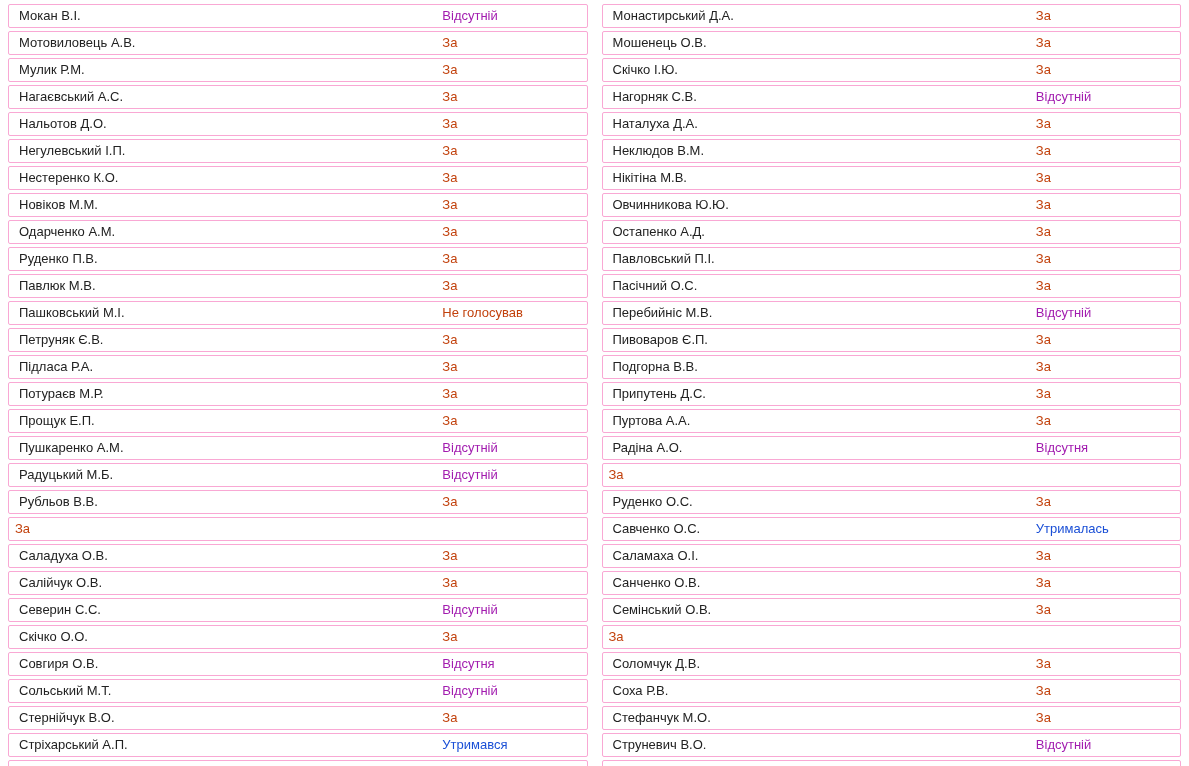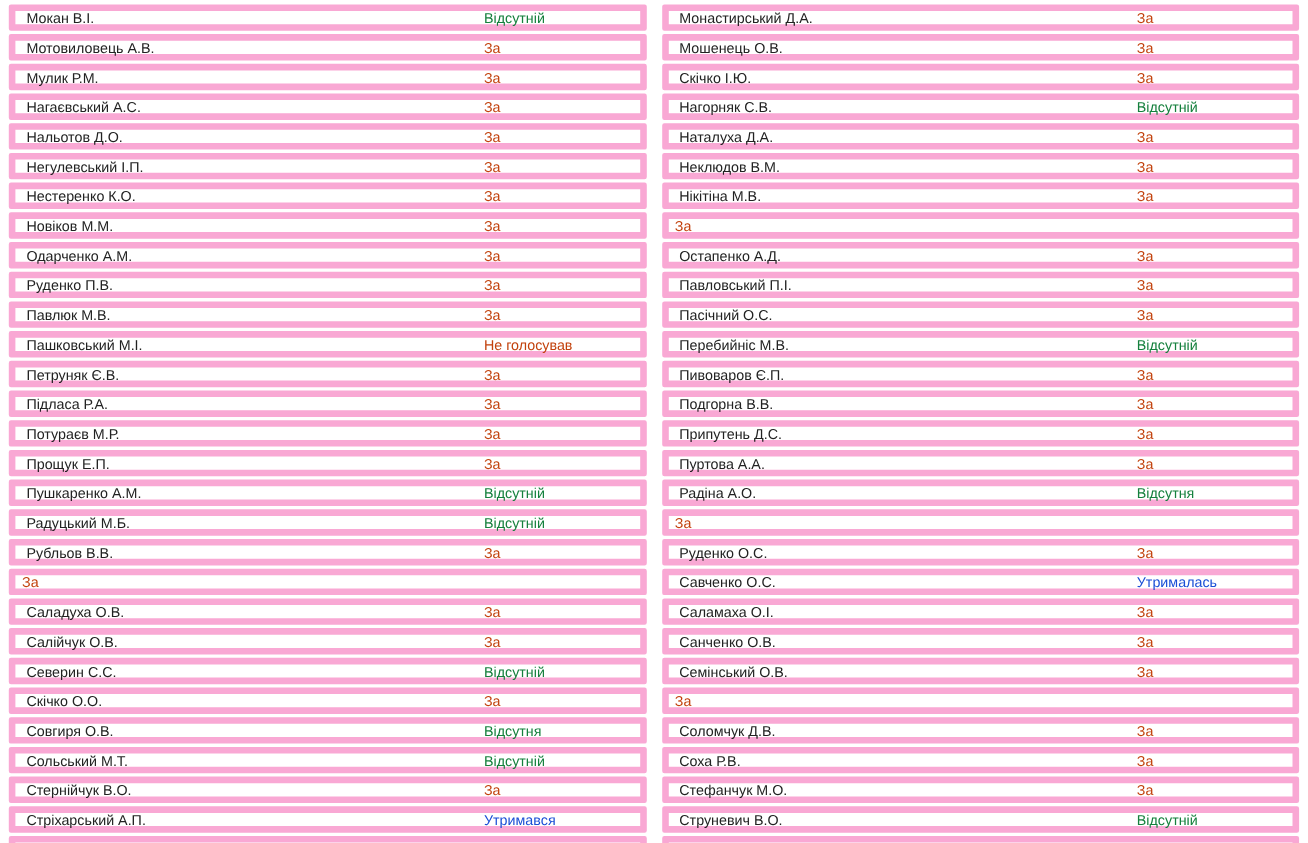--- a/index.html
+++ b/index.html
@@ -13,41 +13,41 @@
   }
   .columns {
     display: flex;
     gap: 14px;
   }
   .col {
     flex: 1;
   }
   .row {
     display: flex;
-    border: 6px solid #f9a8d4;
+    border: 1px solid #f9a8d4;
     border-radius: 2px;
     margin-bottom: 3px;
     background: #fff;
     height: 24px;
-    align-items: center;
+    align-items: flex-end;
   }
   .name {
     flex: 0 0 74%;
     padding: 4px 6px 4px 10px;
     white-space: nowrap;
     overflow: hidden;
     color: #222;
   }
   .vote {
     flex: 1;
     padding: 4px 6px;
     white-space: nowrap;
   }
   .vote-for { color: #c2410c; }
-  .vote-absent { color: #15803d; }
+  .vote-absent { color: #a21caf; }
   .vote-abstain { color: #1a4fd6; }
   .vote-novote { color: #c2410c; }
 </style>
 </head>
 <body>
 
 <div class="columns">
   <div class="col" id="col-left">
       <div class="row">
         <div class="name">Мокан В.І.</div>
@@ -188,20 +188,21 @@
       </div>
       <div class="row">
         <div class="name">Неклюдов В.М.</div>
         <div class="vote vote-for">За</div>
       </div>
       <div class="row">
         <div class="name">Нікітіна М.В.</div>
         <div class="vote vote-for">За</div>
       </div>
       <div class="row">
+        <div class="name">Овчинникова Ю.Ю.</div>
         <div class="vote vote-for">За</div>
       </div>
       <div class="row">
         <div class="name">Остапенко А.Д.</div>
         <div class="vote vote-for">За</div>
       </div>
       <div class="row">
         <div class="name">Павловський П.І.</div>
         <div class="vote vote-for">За</div>
       </div>

